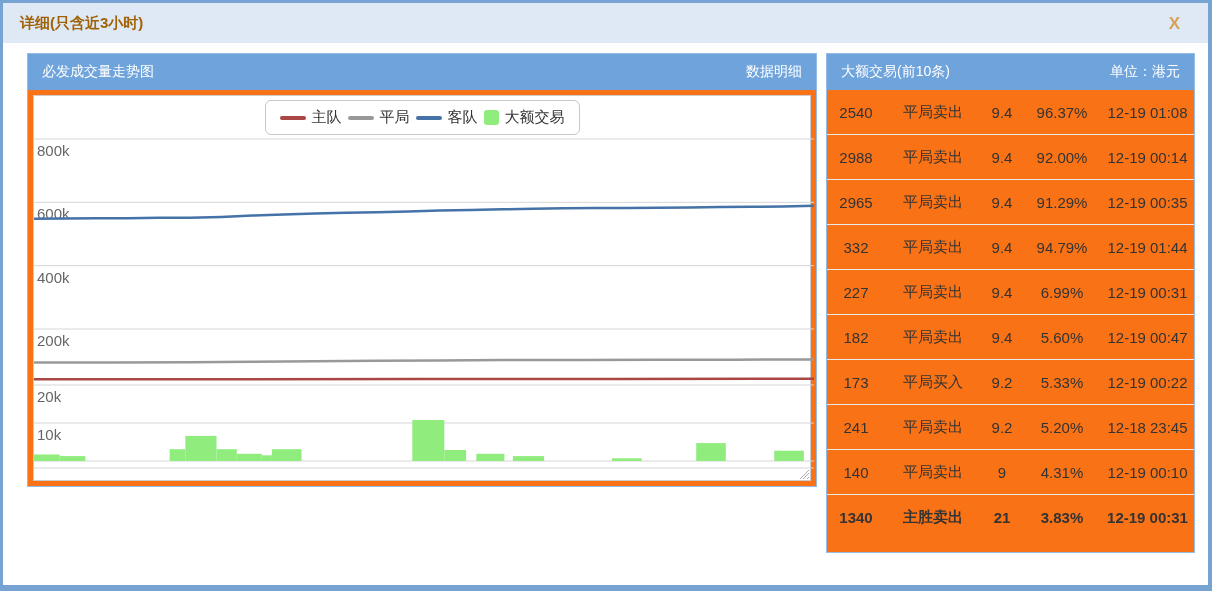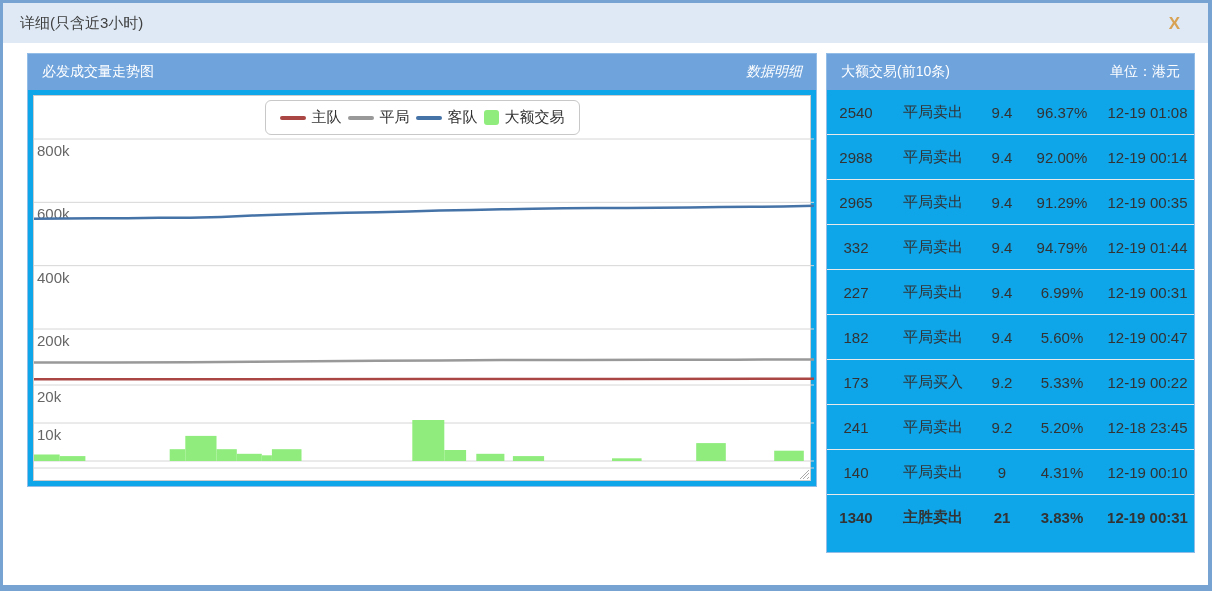--- a/index.html
+++ b/index.html
@@ -11,38 +11,38 @@
   .window {
     position:relative; width:1212px; height:591px;
     border:3px solid #76a3d2; border-bottom-width:6px; border-right-width:4px;
     background:#ffffff; overflow:hidden;
   }
   .titlebar {
     height:40px; background:#dee9f5;
     display:flex; align-items:center; justify-content:space-between;
     padding:0 24px 0 17px;
   }
-  .titlebar .title { font-size:15px; font-weight:normal; color:#404040;text-align:center; }
+  .titlebar .title { font-size:15px; font-weight:bold; color:#a16207;text-align:center; }
   .close-x {
     font-size:17px; font-weight:bold; color:#d8a254; cursor:pointer;
     line-height:1; padding:2px 4px;
   }
   
   .panel {
-    position:absolute; background:#0ea5e9;
+    position:absolute; background:#f97316;
     border:1px solid #93bce6;
   }
   .panel-left { left:24px; top:50px; width:790px; height:434px; }
   .panel-right { left:823px; top:50px; width:369px; height:500px; }
   .panel-head {
     height:36px; background:#6fa3dc; color:#fff;
     display:flex; align-items:center; justify-content:space-between;
     padding:0 14px; font-size:14px;
   }
-  .panel-head .link { cursor:pointer;font-style:italic; }
+  .panel-head .link { cursor:pointer; }
   .chart-wrap { padding:5px; }
   .plot-box {
     position:relative; border:1px solid #cccccc; height:386px;
     background:#fff;
   }
   .legend-row {
     height:40px; display:flex; justify-content:center; align-items:flex-start;
     padding-top:4px;
   }
   .legend {

